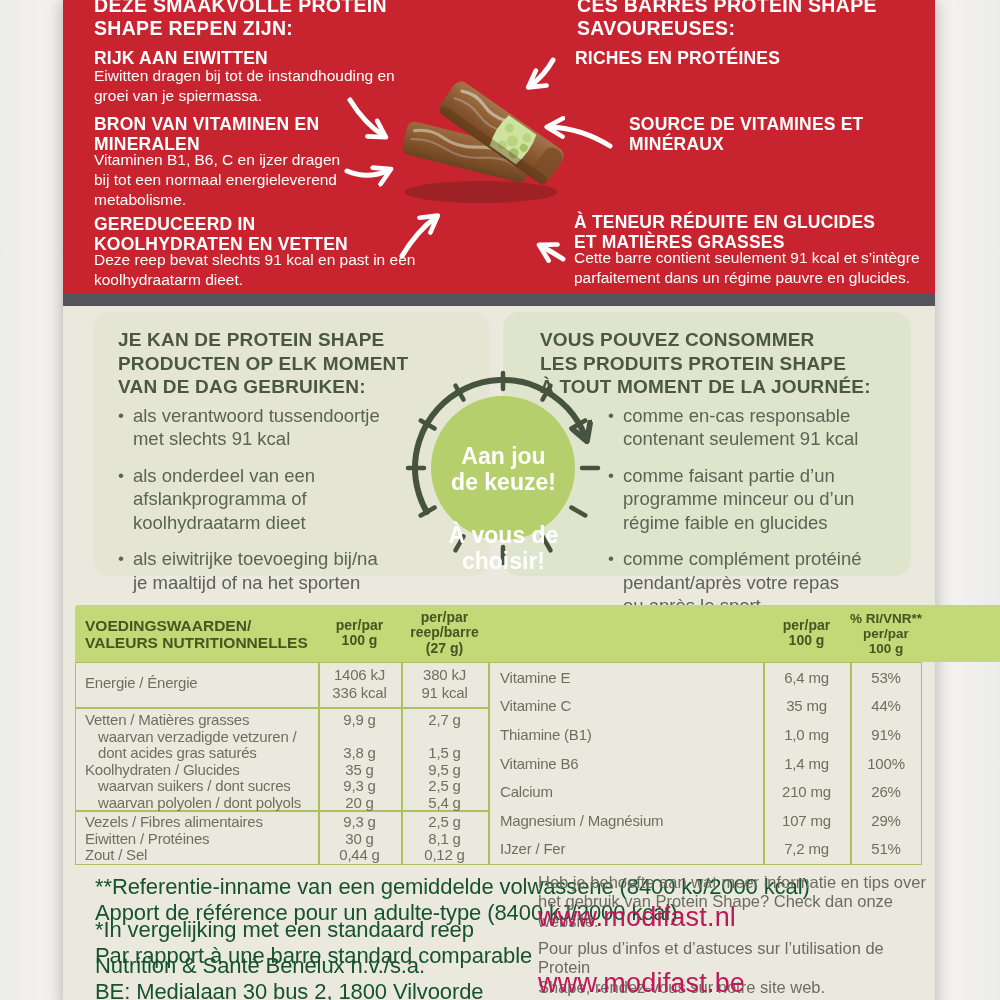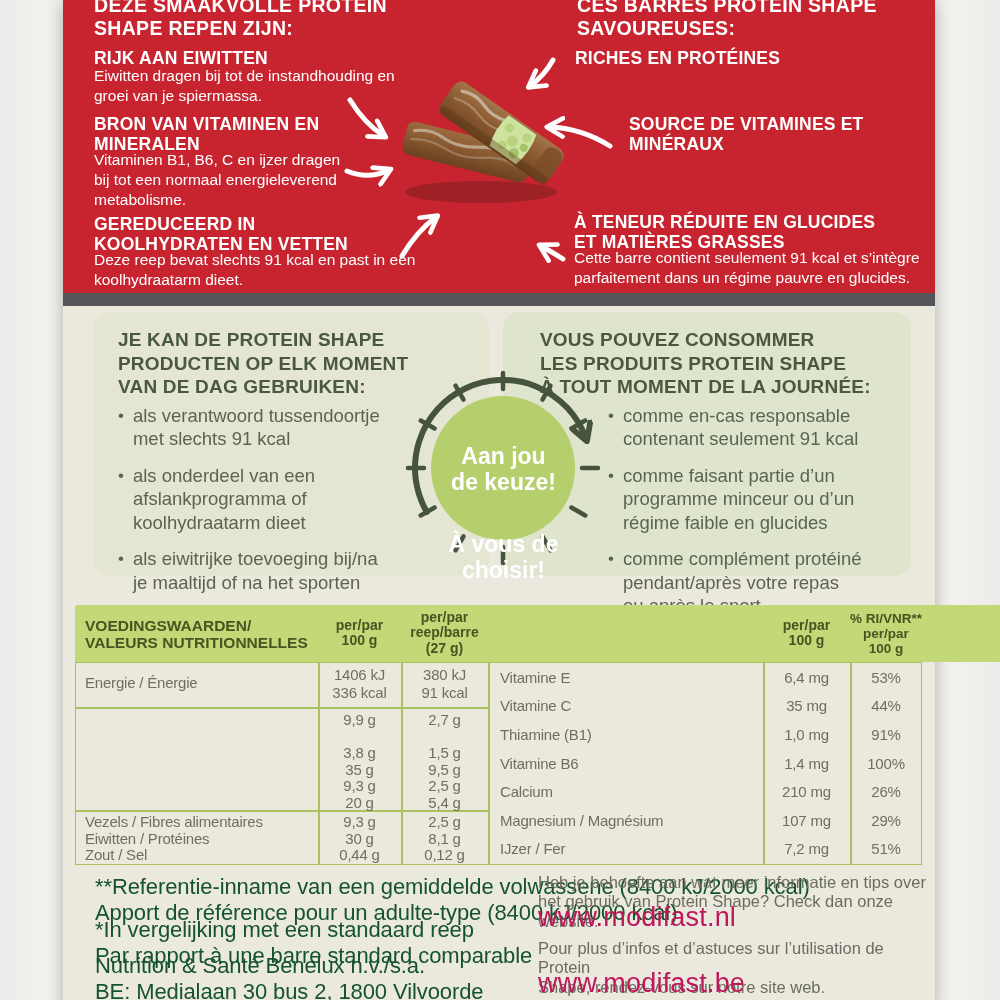--- a/index.html
+++ b/index.html
@@ -28,21 +28,21 @@
   .panel-nl { left:30px;  width:396px; background:#e4e6d3; }
   .panel-fr { left:440px; width:408px; background:#dfe4cd; }
   .utitle { position:absolute; font-weight:bold; font-size:19px; line-height:1.24; color:#4a5840; white-space:pre-line; letter-spacing:.2px; }
   .ulist { position:absolute; }
   .bullet { display:flex; gap:9px; margin-bottom:13px; color:#5b6453; }
   .bullet .btxt { font-size:18.5px; line-height:1.27; white-space:pre-line; }
   .bullet .bdot { font-size:17px; line-height:1.45; }
   .clock { position:absolute; left:330px; top:358px; }
   .clock-text { position:absolute; left:368px; top:417px; width:145px; text-align:center;
     color:#ffffff; font-weight:bold; font-size:23px; line-height:1.14; white-space:pre-line; }
-  .clock-text .fr { margin-top:9px; }
+  .clock-text .fr { }
   
   .band { position:absolute; left:12px; top:605px; width:971px; height:57px; background:#c3d876; border-radius:3px 3px 0 0; }
   .bcell { position:absolute; font-weight:bold; color:#465522; white-space:pre-line; line-height:1.13; top:50%; transform:translateY(-50%); }
   .bl  { left:10px; font-size:15.5px; }
   .bc1 { left:243px; width:83px; text-align:center; font-size:14px; }
   .bc2 { left:326px; width:87px; text-align:center; font-size:14px; }
   .bc3 { left:688px; width:87px; text-align:center; font-size:14px; }
   .bc4 { left:772px; width:78px; text-align:center; font-size:13.5px; }
   .tline { position:absolute; background:#aac160; }
   .tbody-border { position:absolute; left:12px; top:662px; width:847px; height:203px; border:1.5px solid #aac160; }
@@ -266,20 +266,28 @@
           <div class="vln">1406 kJ
 336 kcal</div>
         </div>
       <div class="colB vv">
           <div class="vln">380 kJ
 91 kcal</div>
         </div>
     </div>
 
     <div class="tbl g2">
+      <div class="colL">
+        <div class="tln">Vetten / Matières grasses</div>
+        <div class="tln ind">waarvan verzadigde vetzuren /</div>
+        <div class="tln ind">dont acides gras saturés</div>
+        <div class="tln">Koolhydraten / Glucides</div>
+        <div class="tln ind">waarvan suikers / dont sucres</div>
+        <div class="tln ind">waarvan polyolen / dont polyols</div>
+      </div>
       <div class="colA">
         <div class="tln">9,9 g</div>
         <div class="tln"></div>
         <div class="tln">3,8 g</div>
         <div class="tln">35 g</div>
         <div class="tln">9,3 g</div>
         <div class="tln">20 g</div>
       </div>
       <div class="colB">
         <div class="tln">2,7 g</div>

